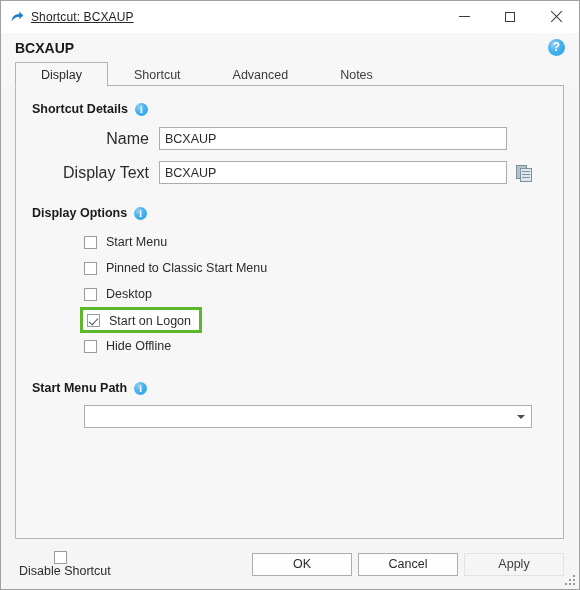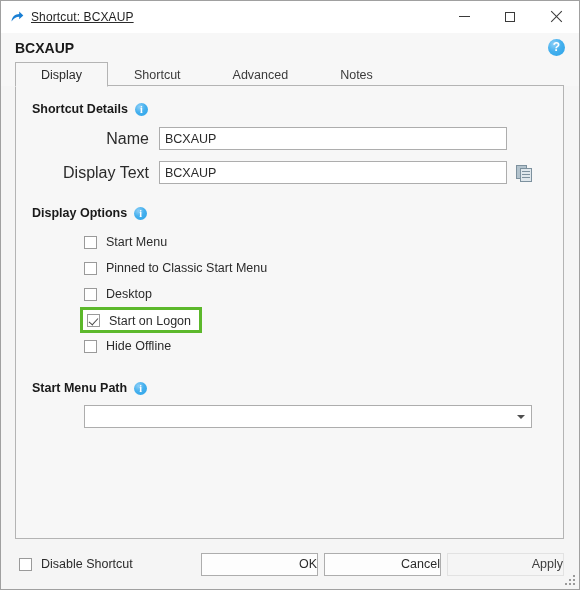--- a/index.html
+++ b/index.html
@@ -335,38 +335,39 @@
     min-height: 50px;
     background: #f5f5f5;
     display: flex;
     align-items: center;
     padding: 0 15px 0 18px;
     position: relative;
   }
   .disable-row {
     display: flex;
     align-items: center;
+    flex-direction: column;
   }
   .btns {
     margin-left: auto;
     display: flex;
     gap: 6px;
   }
   .btn {
-    width: 117px;
+    width: 100px;
     height: 23px;
     box-sizing: border-box;
     border: 1px solid #adadad;
     background: #fdfdfd;
     font-family: "Liberation Sans", sans-serif;
     font-size: 12.5px;
     color: #2b2b2b;
     display: flex;
     align-items: center;
-    justify-content: flex-end;
+    justify-content: center;
     cursor: default;
   }
   .btn.disabled {
     color: #404040;
     border-color: #e2e2e2;
     background: #f5f5f5;
   }
 
   .grip {
     position: absolute;

